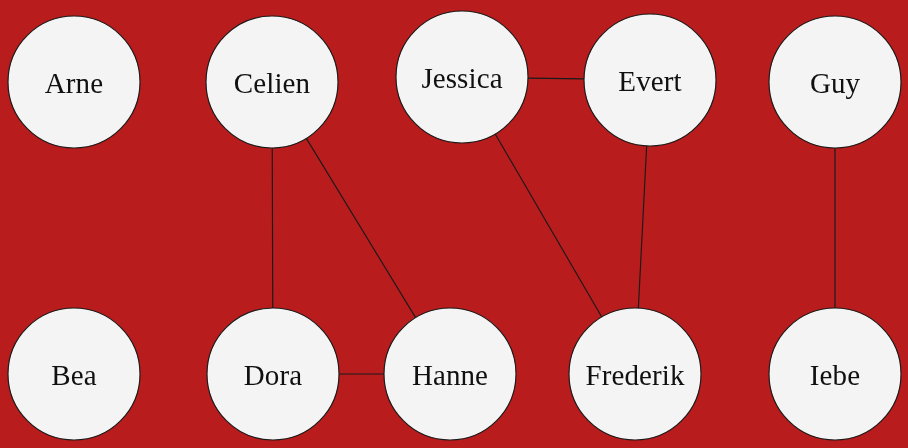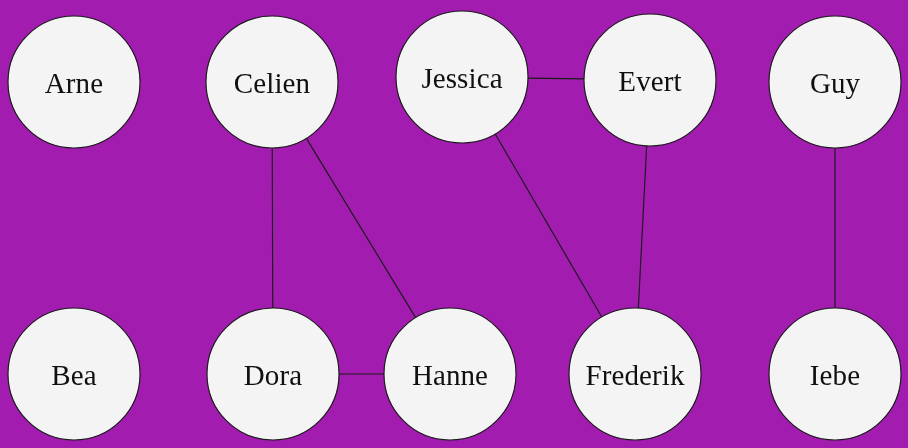--- a/index.html
+++ b/index.html
@@ -11,21 +11,21 @@
   body {
     width: 908px;
     height: 448px;
     overflow: hidden;
     font-family: "Liberation Serif", "DejaVu Serif", serif;
   }
   #graph-canvas {
     position: relative;
     width: 908px;
     height: 448px;
-    background: #a21caf;
+    background: #b91c1c;
   }
   #graph-svg {
     position: absolute;
     left: 0;
     top: 0;
     width: 908px;
     height: 448px;
     display: block;
   }
   .edge-line {

